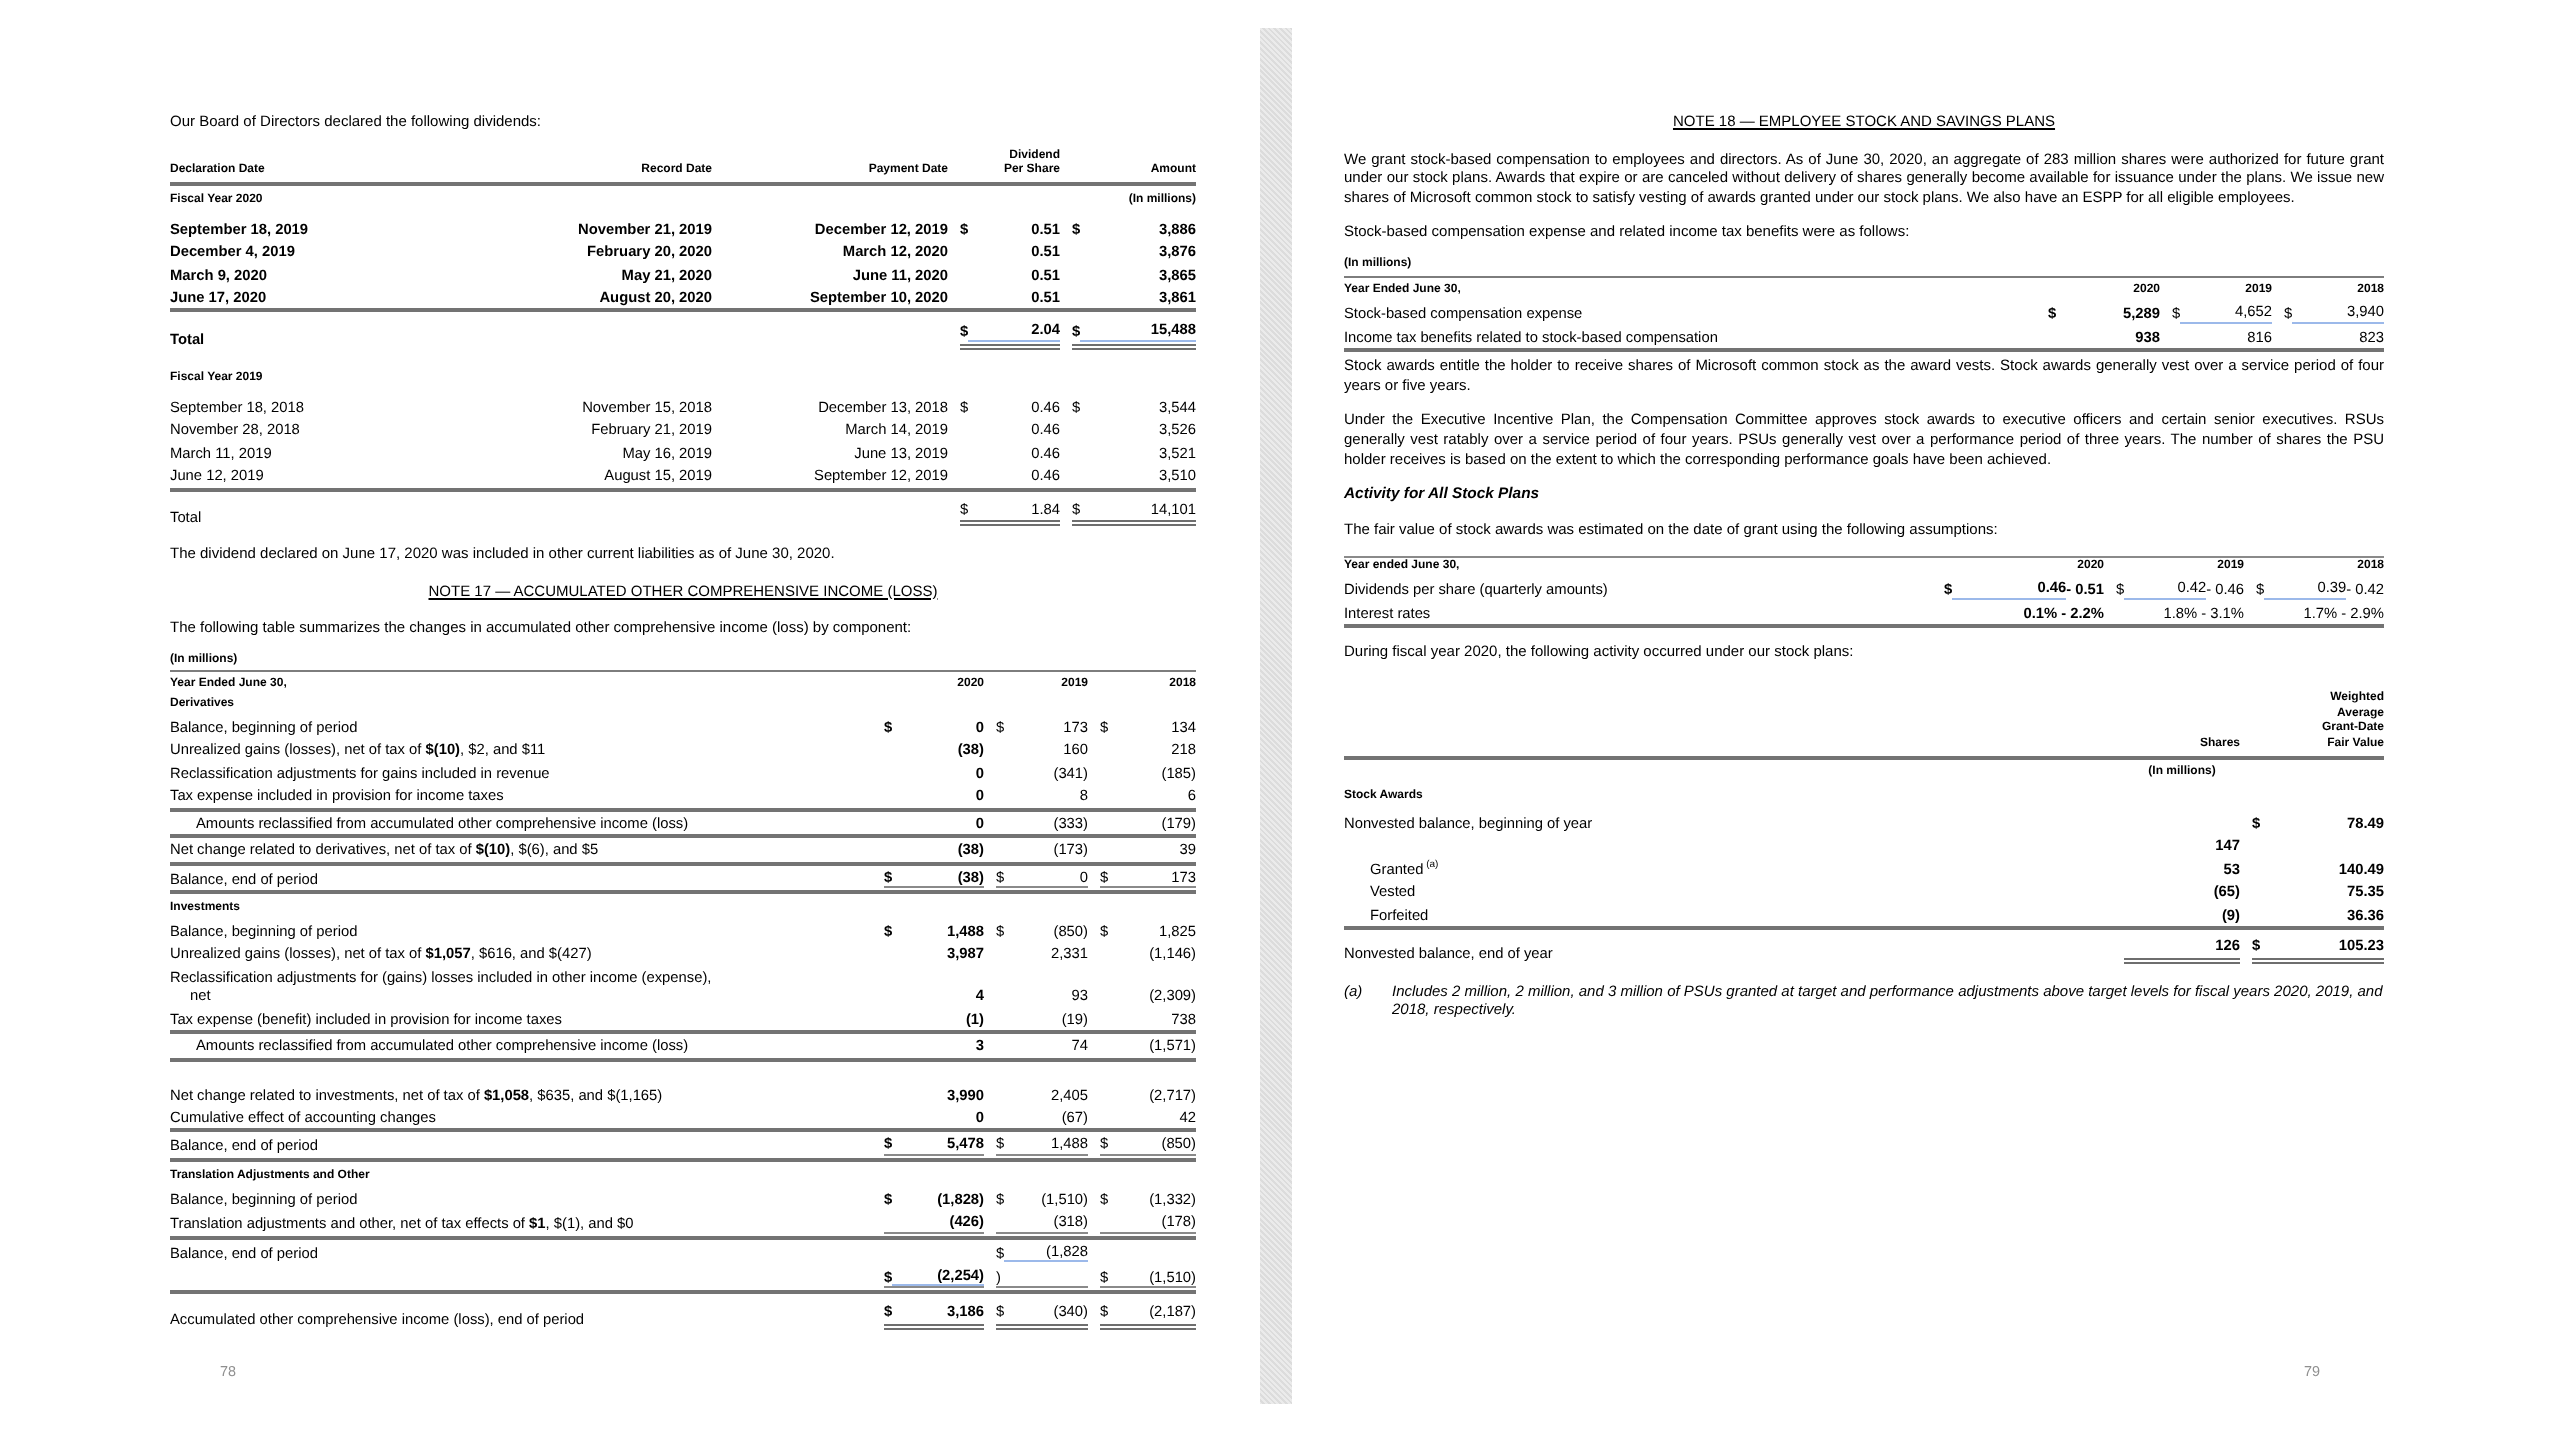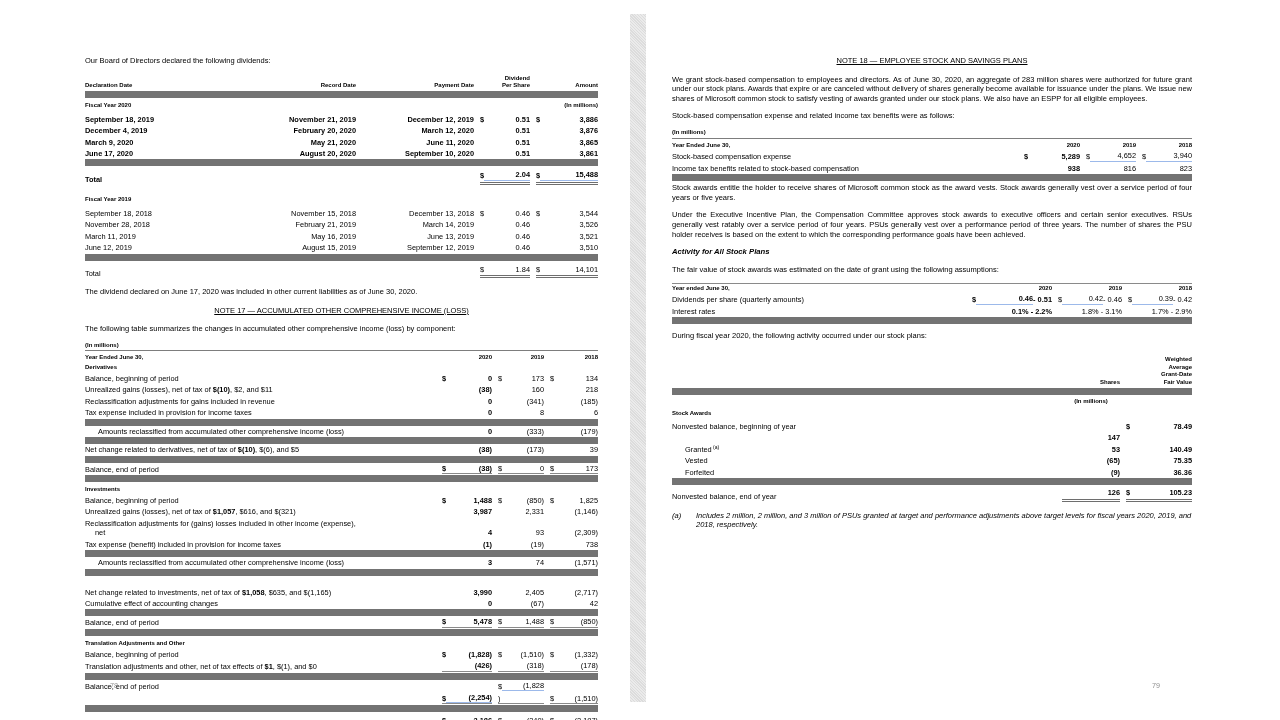--- a/index.html
+++ b/index.html
@@ -18,21 +18,21 @@
   .h1{font-weight:bold;font-size:7.7px;margin:0 0 8px 0;}
   .h1.ital{font-style:italic;}
   .para{margin:0 0 8px 0;}
   .just{text-align:justify;}
   .note-head{text-align:center;text-decoration:underline;margin:9px 0 9px 0;}
   .inmill{font-weight:bold;font-size:6px;border-bottom:1px solid #7d7d7d;padding-bottom:1px;margin-bottom:2px;}
   .fin{width:100%;margin-bottom:2px;}
   .row{display:flex;align-items:flex-end;padding:1px 0;font-size:7.4px;}
   .row.b{font-weight:bold;}
   .row.hdr{font-size:6px;font-weight:bold;}
-  .row.rb{border-bottom:7px solid #737373;}
+  .row.rb{border-bottom:2px solid #737373;}
   .row.rt{border-top:1px solid #8a8a8a;}
   .row.mt1{margin-top:2px;}
   .row.mt2{margin-top:3px;}
   .row.mt8{margin-top:9px;}
   .row .lab{flex:1;}
   .row.sec .lab{font-size:6px;font-weight:bold;}
   .row.ind .lab{padding-left:13px;}
   .lab2{display:block;padding-left:10px;}
   .cell{display:flex;margin-left:6px;}
   .grp{flex:1;display:flex;justify-content:flex-end;align-items:flex-end;}
@@ -546,21 +546,21 @@
         </div>
         <div class="cell" style="width: 48px;">
           <span class="grp has-pre">
             <span>$</span>
             <span class="fill"></span>
             <span class="">1,825</span>
           </span>
         </div>
       </div>
       <div class="row ">
-        <div class="lab"><span>Unrealized gains (losses), net of tax of </span><span class="b">$1,057</span><span>, $616, and $(321)</span></div>
+        <div class="lab"><span>Unrealized gains (losses), net of tax of </span><span class="b">$1,057</span><span>, $616, and $(427)</span></div>
         <div class="cell" style="width: 50px;">
           <span class="grp">
             <span class="b ">3,987</span>
           </span>
         </div>
         <div class="cell" style="width: 46px;">
           <span class="grp">
             <span class="">2,331</span>
           </span>
         </div>

